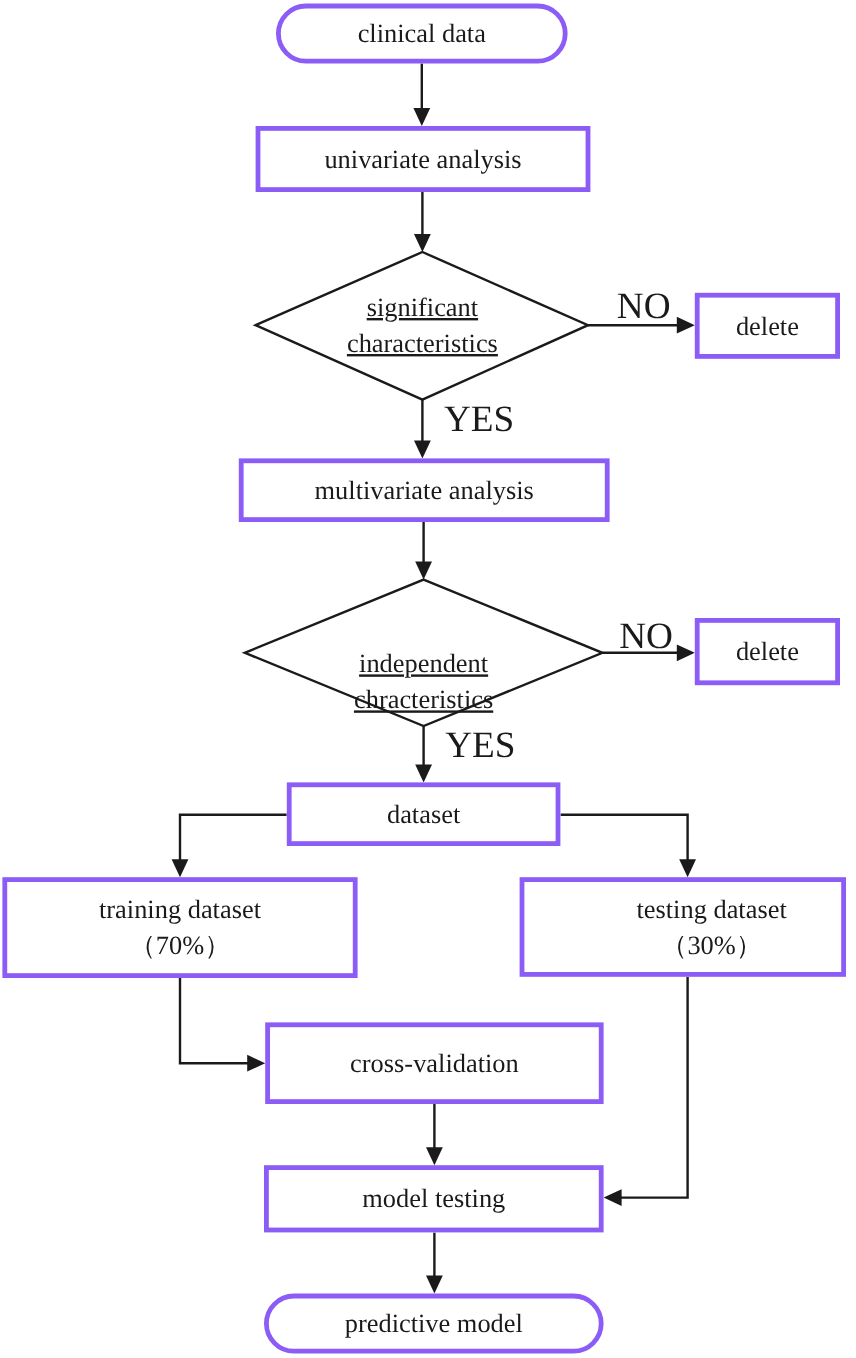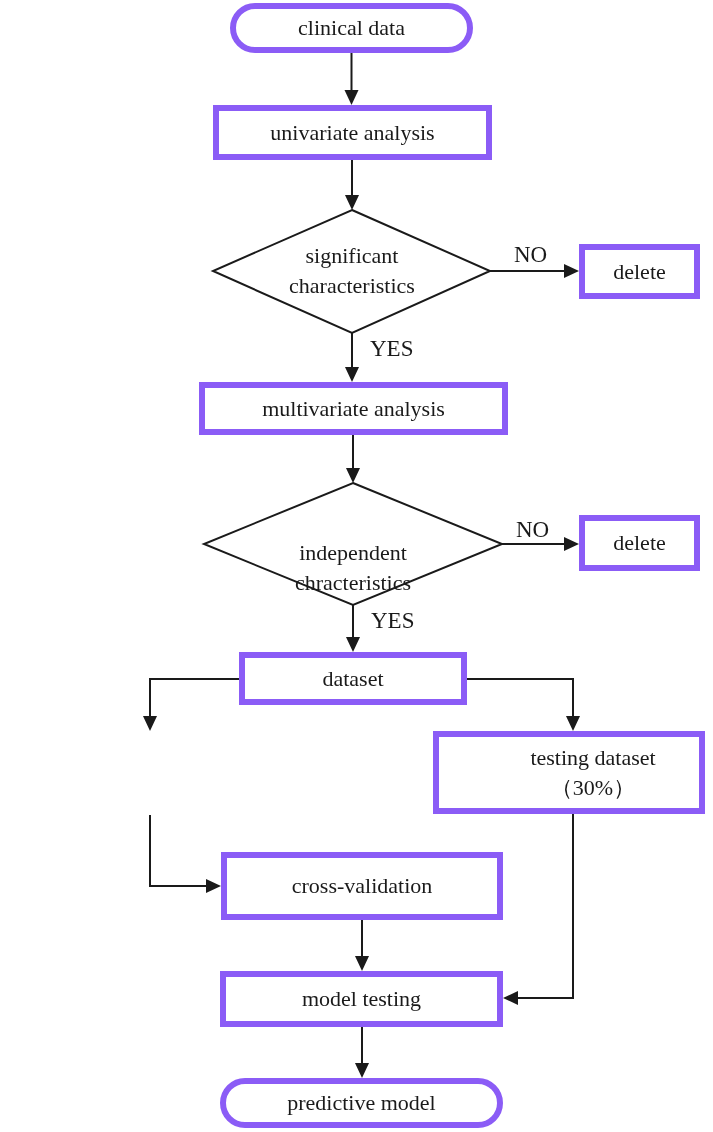--- a/index.html
+++ b/index.html
@@ -19,21 +19,21 @@
   .svg-layer {
     position: absolute;
     left: 0;
     top: 0;
     width: 713px;
     height: 1132px;
   }
   .node {
     position: absolute;
     box-sizing: border-box;
-    border: 6px solid #8b5cf6;
+    border: 4px solid #8b5cf6;
     background: #ffffff;
     display: flex;
     flex-direction: column;
     align-items: center;
     justify-content: center;
     text-align: center;
     font-size: 22px;
     line-height: 30px;
     white-space: nowrap;
   }
@@ -43,24 +43,25 @@
   .diamond-label {
     position: absolute;
     display: flex;
     flex-direction: column;
     align-items: center;
     justify-content: center;
     text-align: center;
     font-size: 22px;
     line-height: 30px;
     white-space: nowrap;
+    text-decoration: underline;
   }
   .edge-label {
     position: absolute;
-    font-size: 23px;
+    font-size: 31px;
     line-height: 26px;
     white-space: nowrap;
   }
   .connector {
     stroke: #1a1a1a;
     stroke-width: 2;
     fill: none;
   }
   .arrowhead {
     fill: #1a1a1a;
@@ -175,20 +176,24 @@
   </div>
 
   <div class="node" style="left:579px; top:515px; width:121px; height:56px;">
     <span>delete</span>
   </div>
 
   <div class="node" style="left:239px; top:652px; width:228px; height:53px;">
     <span>dataset</span>
   </div>
 
+  <div class="node" style="left:2px; top:731px; width:296px; height:84px;">
+    <span>training dataset</span>
+    <span>（70%）</span>
+  </div>
 
   <div class="node" style="left:433px; top:731px; width:272px; height:83px;padding-left:48px;">
     <span>testing dataset</span>
     <span>（30%）</span>
   </div>
 
   <div class="node" style="left:221px; top:852px; width:282px; height:68px;">
     <span>cross-validation</span>
   </div>
 

